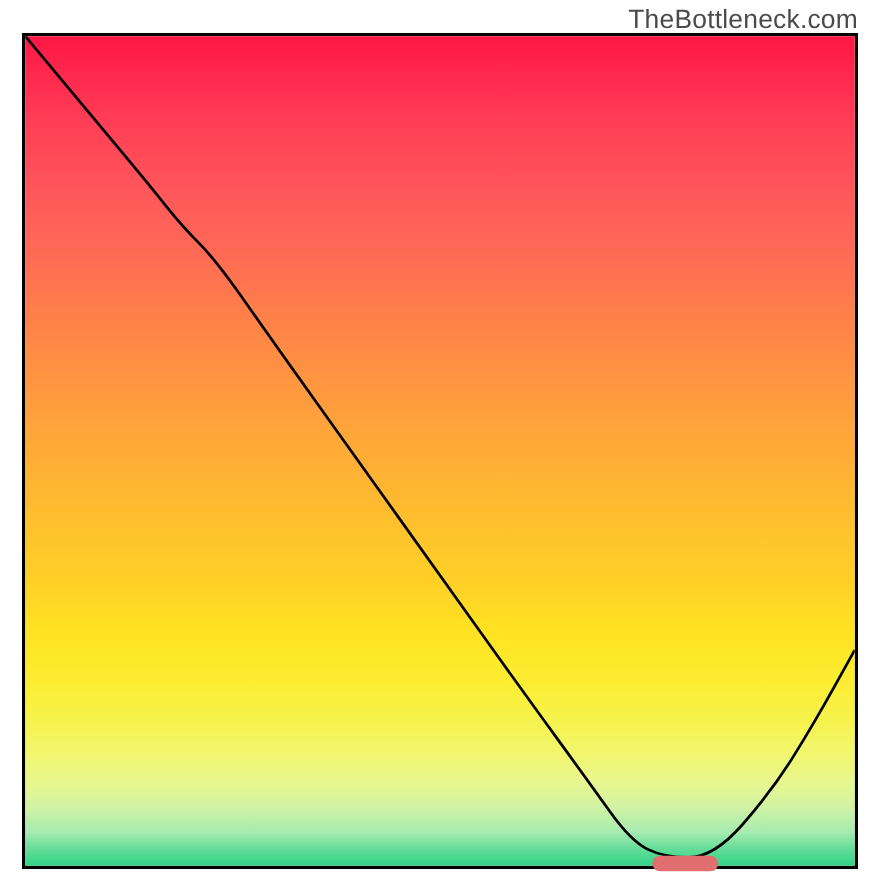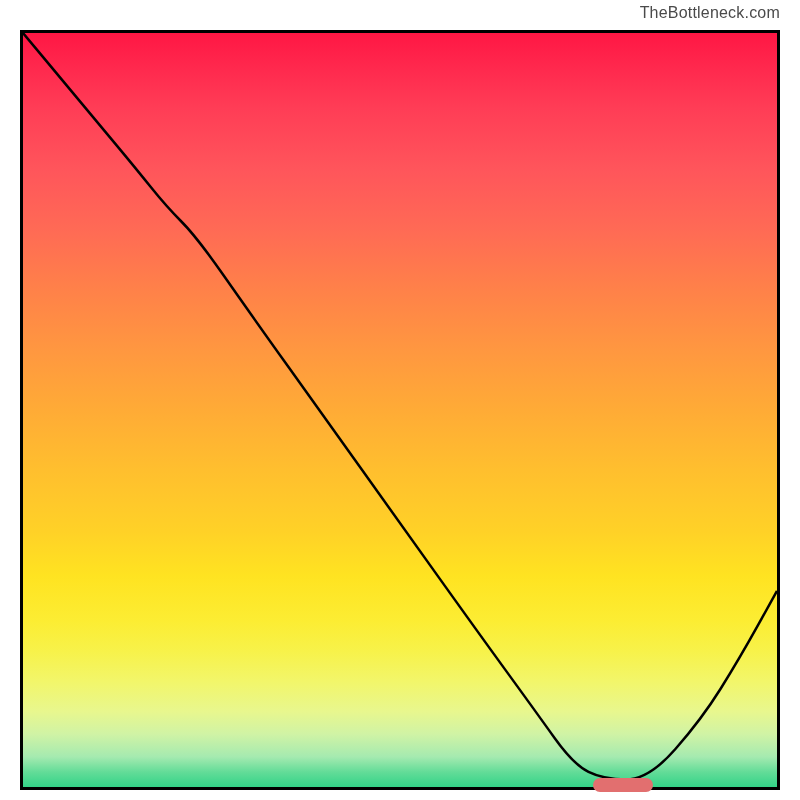--- a/index.html
+++ b/index.html
@@ -15,21 +15,21 @@
     position: relative;
     width: 800px;
     height: 800px;
     box-sizing: border-box;
   }
   .watermark {
     position: absolute;
     top: 4px;
     right: 20px;
     color: #4a4a4a;
-    font-size: 16px;
+    font-size: 24px;
     font-weight: 400;
     letter-spacing: 0.2px;
     z-index: 50;
   }
   .plot-area {
     position: absolute;
     left: 20px;
     top: 30px;
     width: 760px;
     height: 760px;

